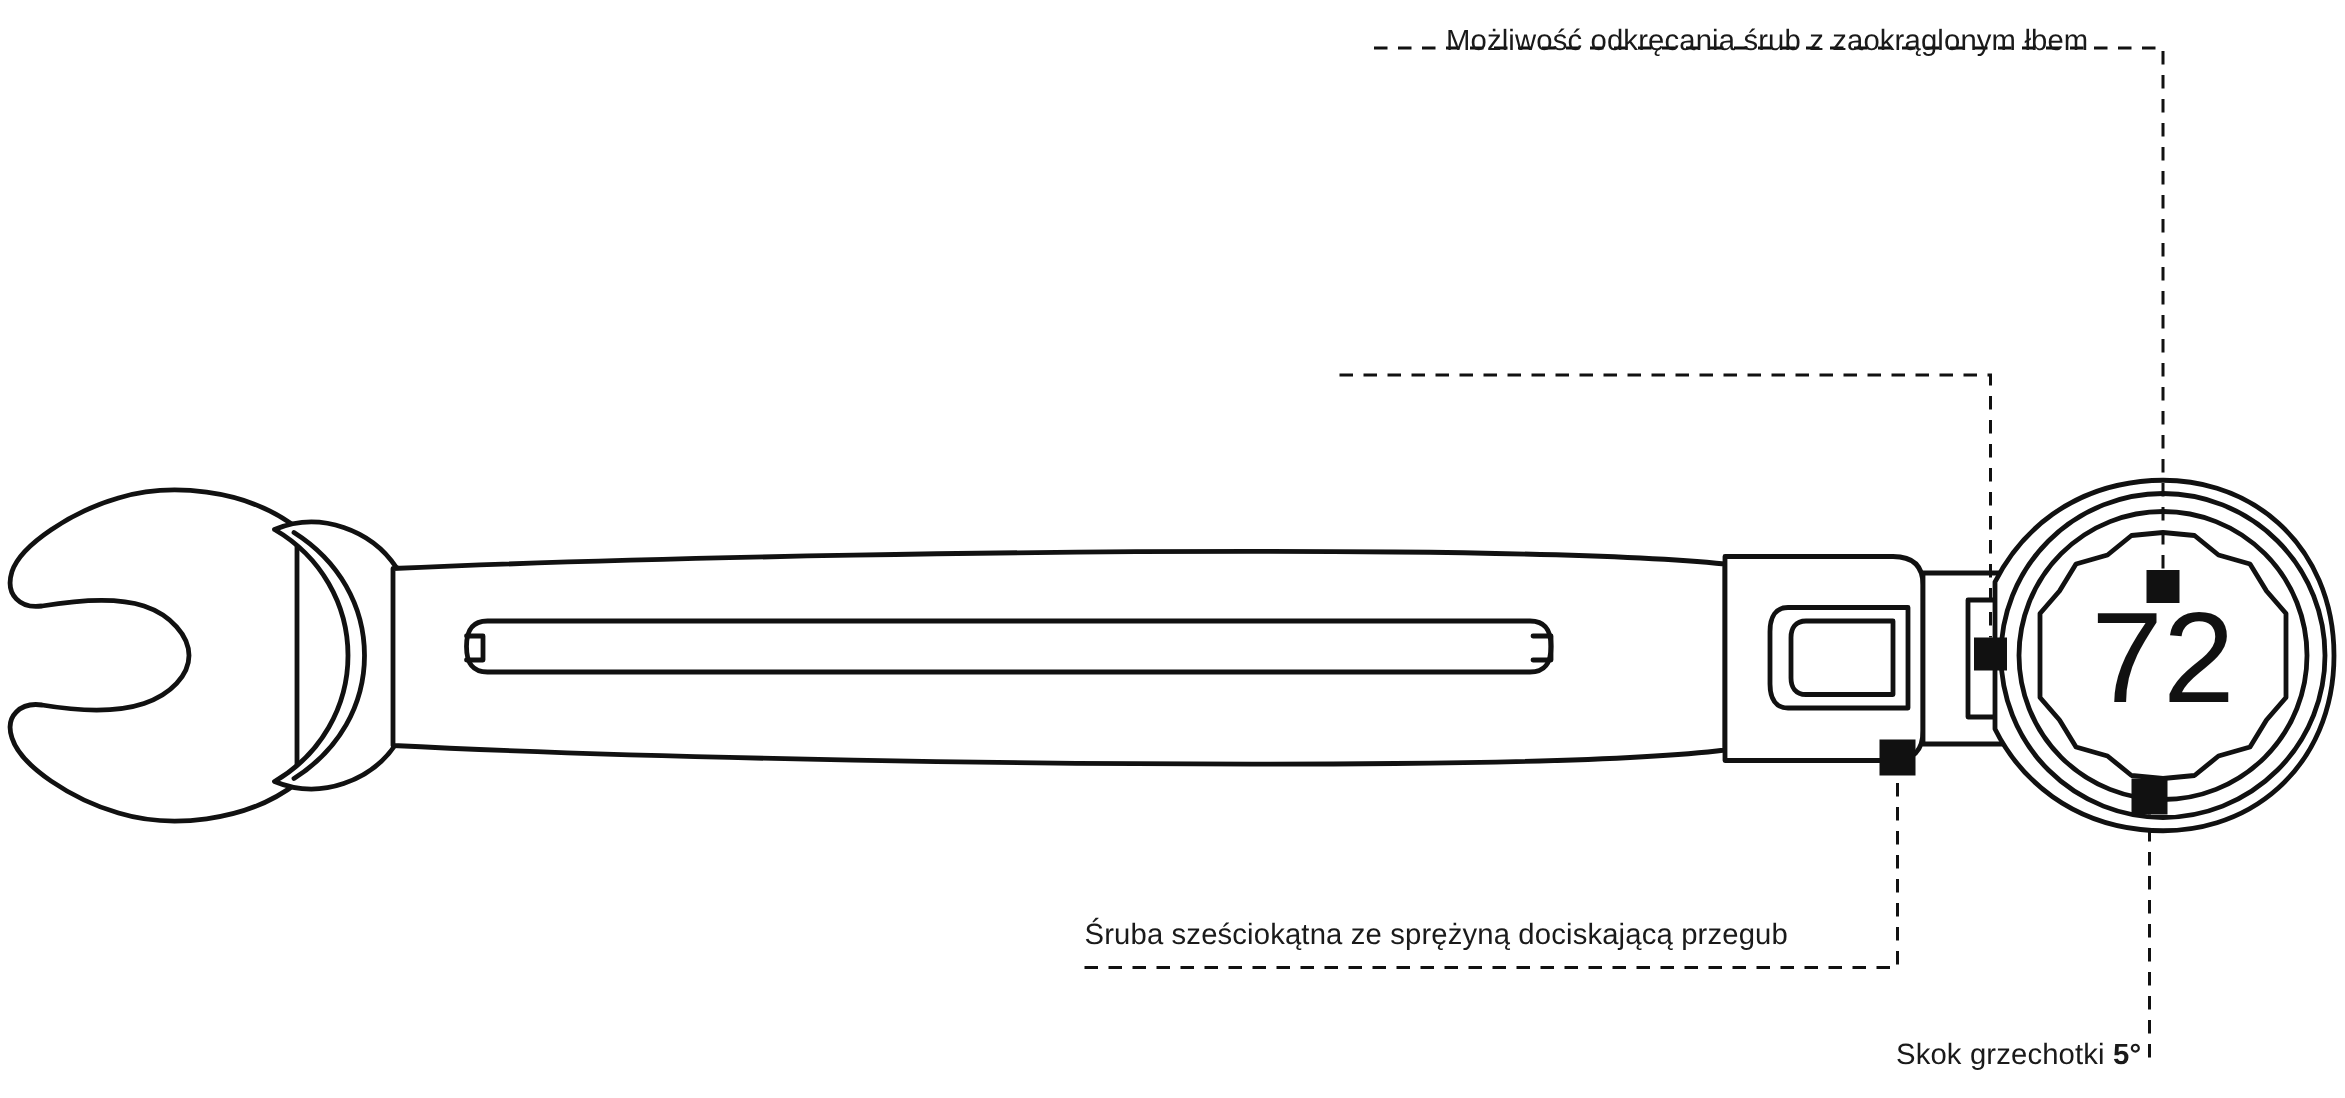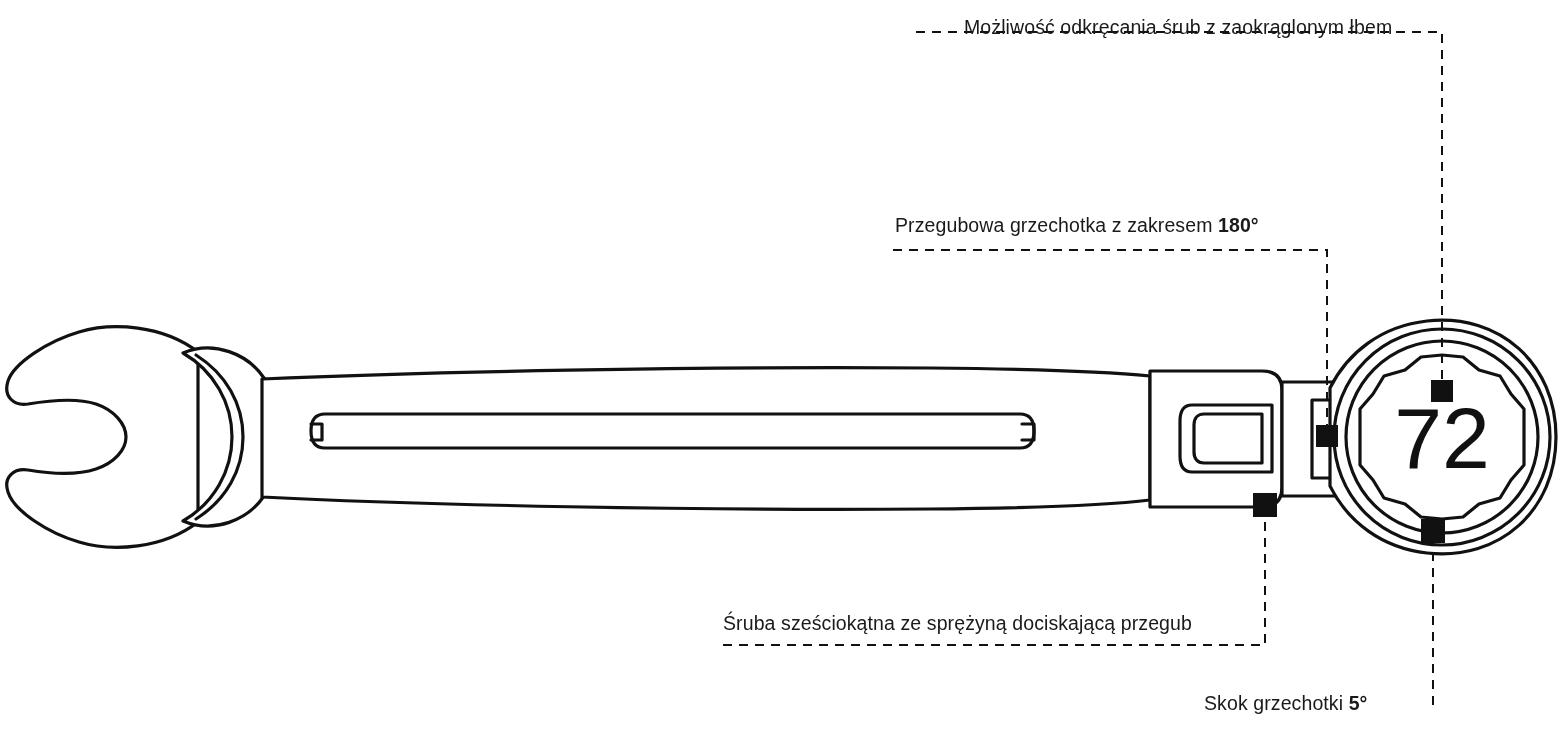--- a/index.html
+++ b/index.html
@@ -31,21 +31,21 @@
     color: #1a1a1a;
     white-space: nowrap;
     letter-spacing: 0.1px;
   }
   .callout-label b {
     font-weight: 700;
   }
   #label-round-head { left: 964px; top: 0px; margin-top: 16px; }
   #label-ratchet-180 { left: 895px; top: 214px; }
   #label-hex-screw { left: 723px; top: 612px; text-align: center; }
-  #label-ratchet-step { left: 1204px; top: 692px; }
+  #label-ratchet-step { left: 1264px; top: 692px; }
   .wrench-line {
     fill: none;
     stroke: #111111;
     stroke-width: 3.2;
     stroke-linejoin: round;
     stroke-linecap: round;
   }
   .wrench-fill-white {
     fill: #ffffff;
     stroke: #111111;
@@ -186,23 +186,20 @@
     <path class="leader" d="M 893 250 L 1327 250 L 1327 425"></path>
     <path class="leader" d="M 723 645 L 1265 645 L 1265 517"></path>
     <path class="leader" d="M 1433 705 L 1433 543"></path>
 
   </svg>
 
   <div class="callout-label" id="label-round-head">
     <span>Możliwość odkręcania śrub z zaokrąglonym łbem</span><b></b>
   </div>
 
-  <div class="callout-label" id="label-ratchet-180">
-    <span>Przegubowa grzechotka z zakresem </span><b>180°</b>
-  </div>
 
   <div class="callout-label" id="label-hex-screw">
     <span>Śruba sześciokątna ze sprężyną dociskającą przegub</span><b></b>
   </div>
 
   <div class="callout-label" id="label-ratchet-step">
     <span>Skok grzechotki </span><b>5°</b>
   </div>
 
 </div>

